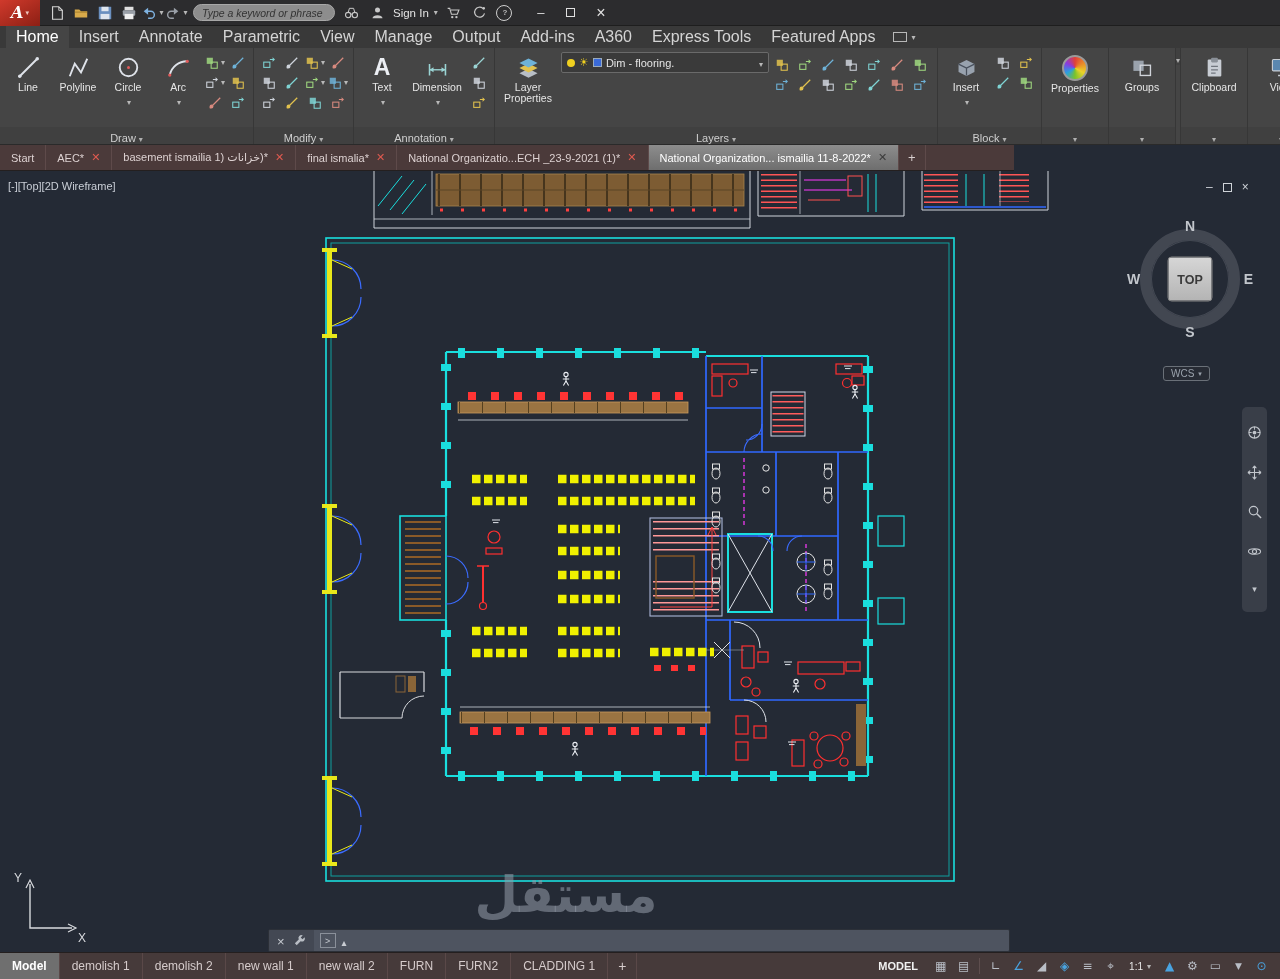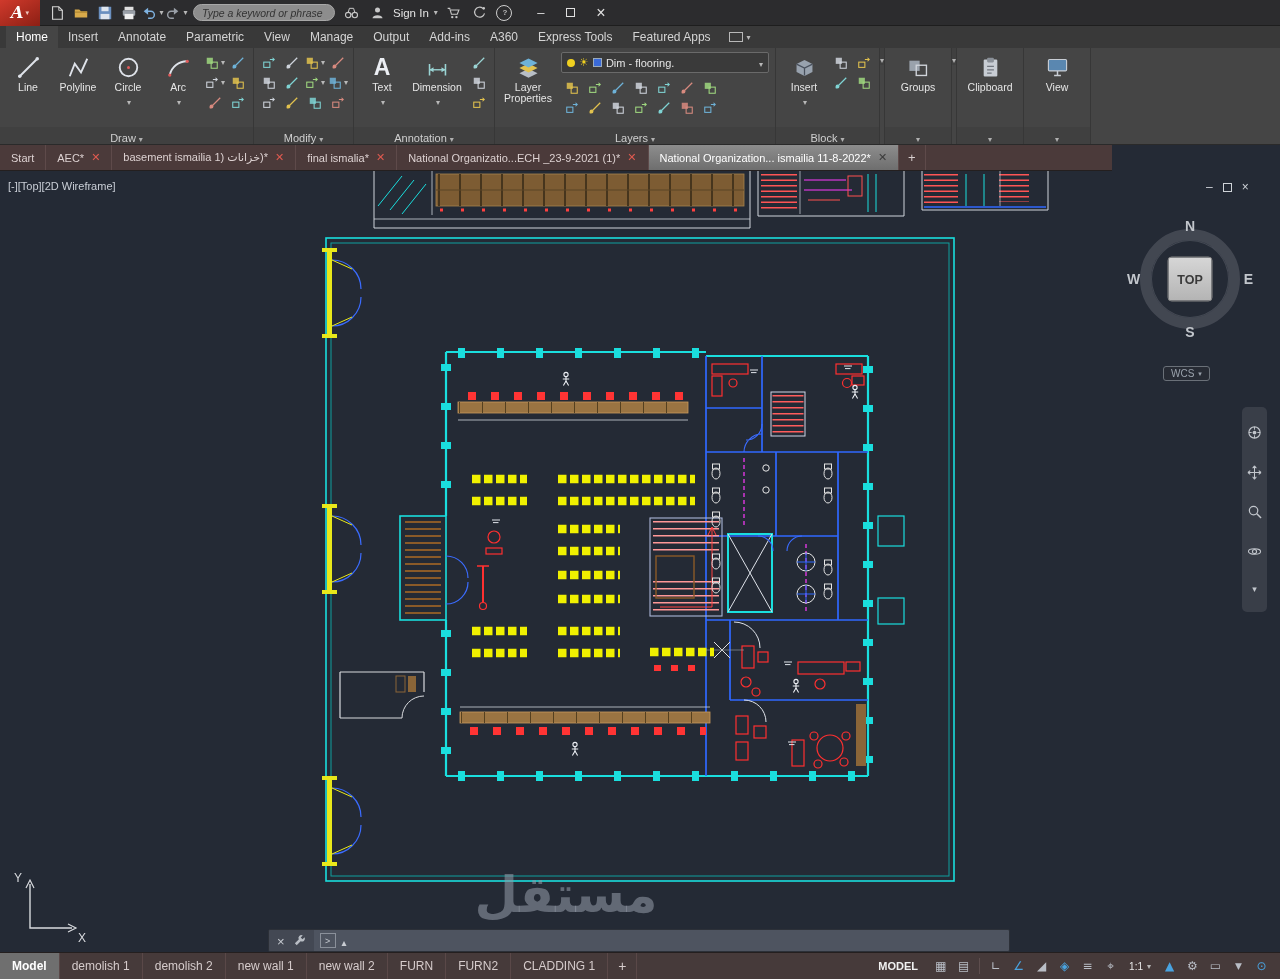--- a/index.html
+++ b/index.html
@@ -34,21 +34,21 @@
         display:flex;align-items:center;justify-content:center;font-size:10px;font-weight:bold}
   .help::after{content:"?"}
   .winctl{display:flex;margin-left:8px}
   .wbtn{width:30px;height:24px;display:flex;align-items:center;justify-content:center;color:#e0e0e0;font-size:13px}
   .wmin::after{content:"\2013"}
   .wmax span{width:9px;height:9px;border:1.3px solid #e0e0e0;display:block}
   .wclose::after{content:"\00D7";font-size:16px}
   
   .ribbon-tabs{position:absolute;top:26px;left:0;width:1280px;height:22px;background:#393939;
                display:flex;align-items:stretch;padding-left:6px}
-  .rtab{padding:0 10px;font-size:12px;color:#d4d4d4;display:flex;align-items:center;cursor:pointer}
+  .rtab{padding:0 10px;font-size:16px;color:#d4d4d4;display:flex;align-items:center;cursor:pointer}
   .rtab.active{background:#454545;color:#fff}
   .rtab-extra{display:flex;align-items:center;color:#b8b8b8;font-size:10px;padding:0 8px;gap:2px}
   .rtab-extra span{width:14px;height:10px;border:1px solid #b8b8b8;display:block}
   
   .ribbon-body{position:absolute;top:48px;left:0;width:1280px;height:97px;background:#454545;
                display:flex;border-bottom:1px solid #2a2a2a}
   .panel{display:flex;flex-direction:column;border-right:1px solid #373737}
   .panel-content{flex:1;display:flex;align-items:stretch;padding:2px 4px;gap:2px}
   .panel-label{height:17px;background:#404040;color:#cfcfcf;font-size:11px;
                display:flex;align-items:flex-end;justify-content:center;gap:3px;cursor:pointer}
@@ -61,29 +61,29 @@
   .texticon::after{content:"A";font-size:23px;font-weight:bold;color:#eceff4;line-height:25px}
   .wheel{width:26px;height:26px;border-radius:50%;border:2px solid #9a9a9a;
          background:conic-gradient(#e04038,#e88a2a,#ead42a,#7ac32a,#2aa0e0,#8a3ae0,#e04038)}
   .minis{display:grid;grid-auto-rows:19px;align-content:start;gap:1px;padding-top:3px}
   .minis.cols2{grid-template-columns:repeat(2,22px)}
   .minis.cols4{grid-template-columns:repeat(4,22px)}
   .minis.cols1{grid-template-columns:22px}
   .minis.cols7{grid-template-columns:repeat(7,22px)}
   .mini{display:flex;align-items:center;justify-content:center;cursor:pointer}
   .mini svg{width:14px;height:14px}
-  .layers-right{display:flex;flex-direction:column;gap:2px;padding:2px 2px 0 2px}
+  .layers-right{display:flex;flex-direction:row;gap:2px;padding:2px 2px 0 2px}
   .layer-dd{width:208px;height:21px;border:1px solid #6a6a6a;background:#3a3a3a;border-radius:2px;
             display:flex;align-items:center;gap:4px;padding:0 5px;font-size:11px;color:#e4e4e4;cursor:pointer}
   .layer-dd .grow{flex:1;white-space:nowrap;overflow:hidden}
   .bulb{width:8px;height:8px;border-radius:50%;background:#f0d020;display:block}
   .sun::after{content:"\2600";color:#f0d020;font-size:11px}
   .swatch{width:9px;height:9px;background:#3a6ad8;border:1px solid #9ab;display:block}
   
-  .filetabs{position:absolute;top:145px;left:0;width:1112px;height:26px;background:#4b3a3a;
+  .filetabs{position:absolute;top:145px;left:0;width:1014px;height:26px;background:#4b3a3a;
             display:flex;align-items:stretch;border-bottom:1px solid #241f1f}
   .ftab{display:flex;align-items:center;gap:7px;padding:0 11px;font-size:11px;color:#ddd2d2;
         border-right:1px solid #5e4a4a;white-space:nowrap;cursor:pointer}
   .ftab .x{color:#e05a50;font-size:11px;font-weight:bold}
   .ftab.active{background:linear-gradient(#8d8d8d,#6e6e6e);color:#fff}
   .ftab.active .x{color:#3a3a3a}
   .ftab.plus{font-size:13px;color:#d8cfcf;padding:0 9px}
   
   .viewport{position:absolute;top:171px;left:0;width:1280px;height:781px;background:#242a35;overflow:hidden}
   .vp-label{position:absolute;left:8px;top:180px;font-size:11px;color:#c9ced6;cursor:pointer}
@@ -676,20 +676,26 @@
             </svg>
           </span>
       </div>
     </div>
     <div class="panel-label">
         <span>Block</span>
       </div>
   </div>
 
   <div class="panel">
+    <div class="panel-content">
+      <div class="bigbtn wide">
+          <span class="wheel"></span>
+          <span class="cap">Properties</span>
+        </div>
+    </div>
     <div class="panel-label"></div>
   </div>
 
   <div class="panel">
     <div class="panel-content">
       <div class="bigbtn wide">
           <svg class="bi">
             <use href="#s-groups"></use>
           </svg>
           <span class="cap">Groups</span>

